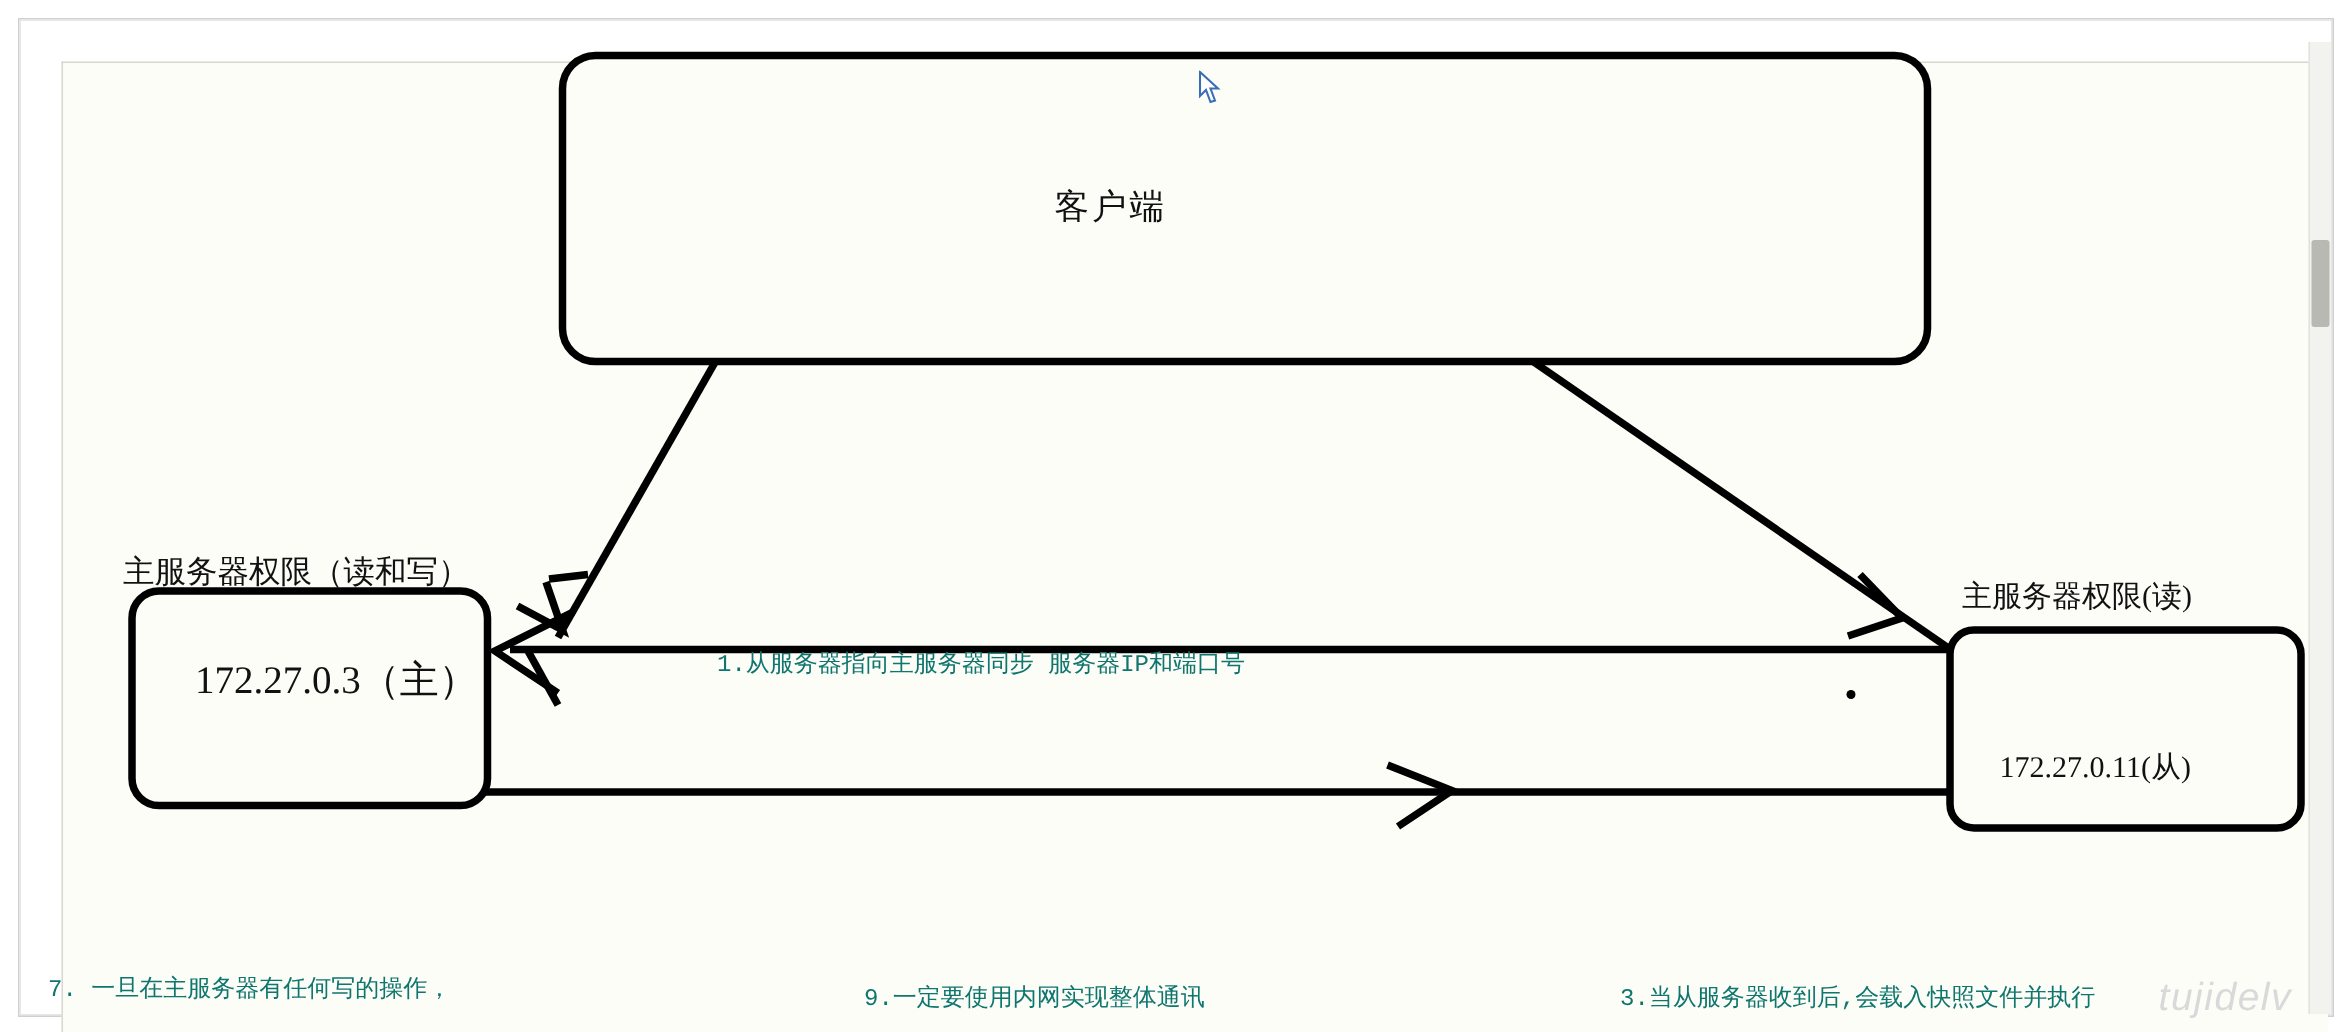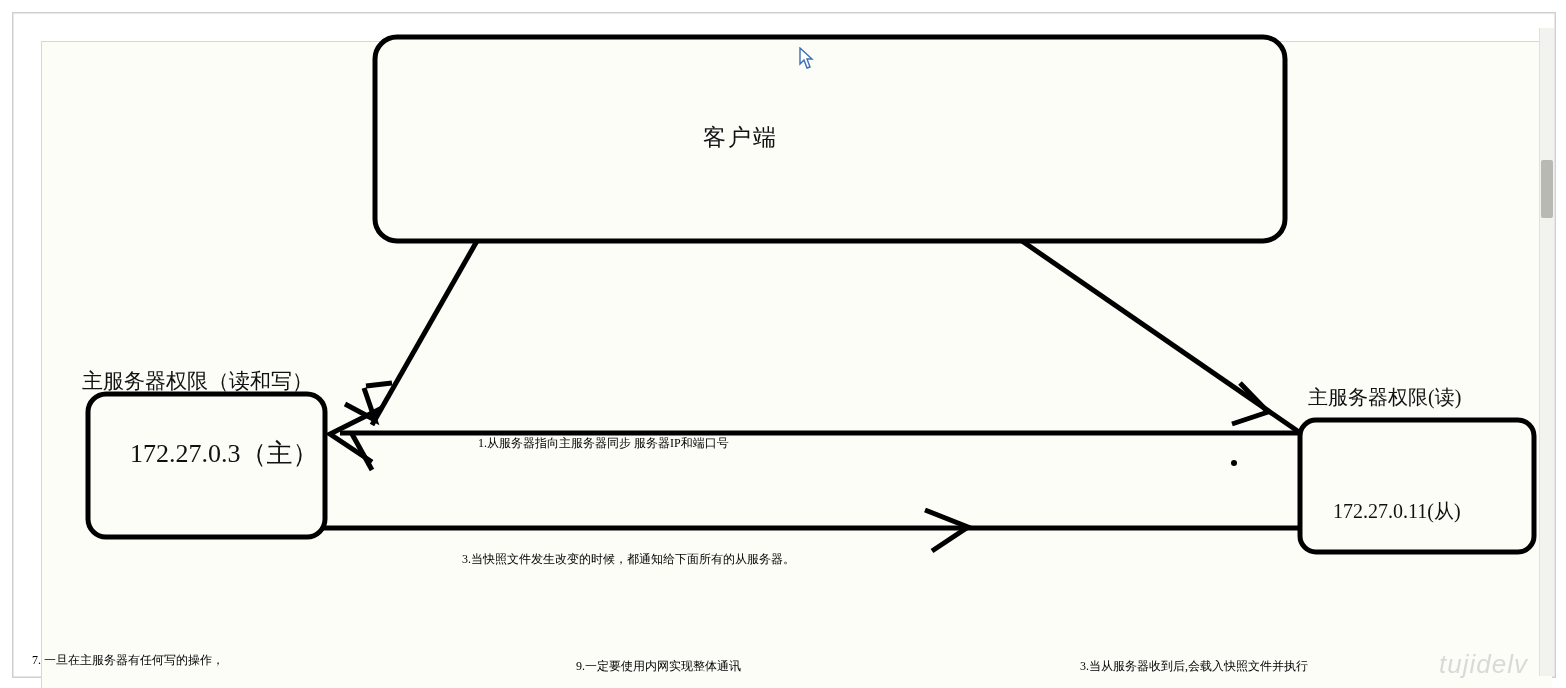--- a/index.html
+++ b/index.html
@@ -95,23 +95,23 @@
     font-size: 20px;
   }
   .slave-ip {
     left: 1333px;
     top: 478px;
     font-size: 20px;
     margin-top: 20px;
   }
   .note {
     position: absolute;
-    font-family: Liberation Serif, serif;
-    color: #000000;
-    font-size: 12px;
+    font-family: Liberation Mono, monospace;
+    color: #0f766e;
+    font-size: 16px;
     line-height: 34px;
     white-space: pre;
   }
   .note-1 { left: 478px; top: 358px; }
   .note-3 { left: 462px; top: 474px; }
   .note-2 { left: 32px; top: 575px; }
   .note-4 { left: 576px; top: 581px; }
   .note-5 { left: 1080px; top: 581px; }
 
   .watermark {
@@ -176,23 +176,20 @@
   <div class="node-label master-title">主服务器权限（读和写）</div>
   <div class="node-label master-ip">172.27.0.3（主）</div>
 
   <div class="node-label slave-title">主服务器权限(读)</div>
   <div class="node-label slave-ip">172.27.0.11(从)</div>
 
   <div class="note note-1">
     <div>1.从服务器指向主服务器同步 服务器IP和端口号</div>
   </div>
 
-  <div class="note note-3">
-    <div>3.当快照文件发生改变的时候，都通知给下面所有的从服务器。</div>
-  </div>
 
   <div class="note note-2">
     <div>7. 一旦在主服务器有任何写的操作，</div>
     
   </div>
 
   <div class="note note-4">
     <div>9.一定要使用内网实现整体通讯</div>
   </div>
 

